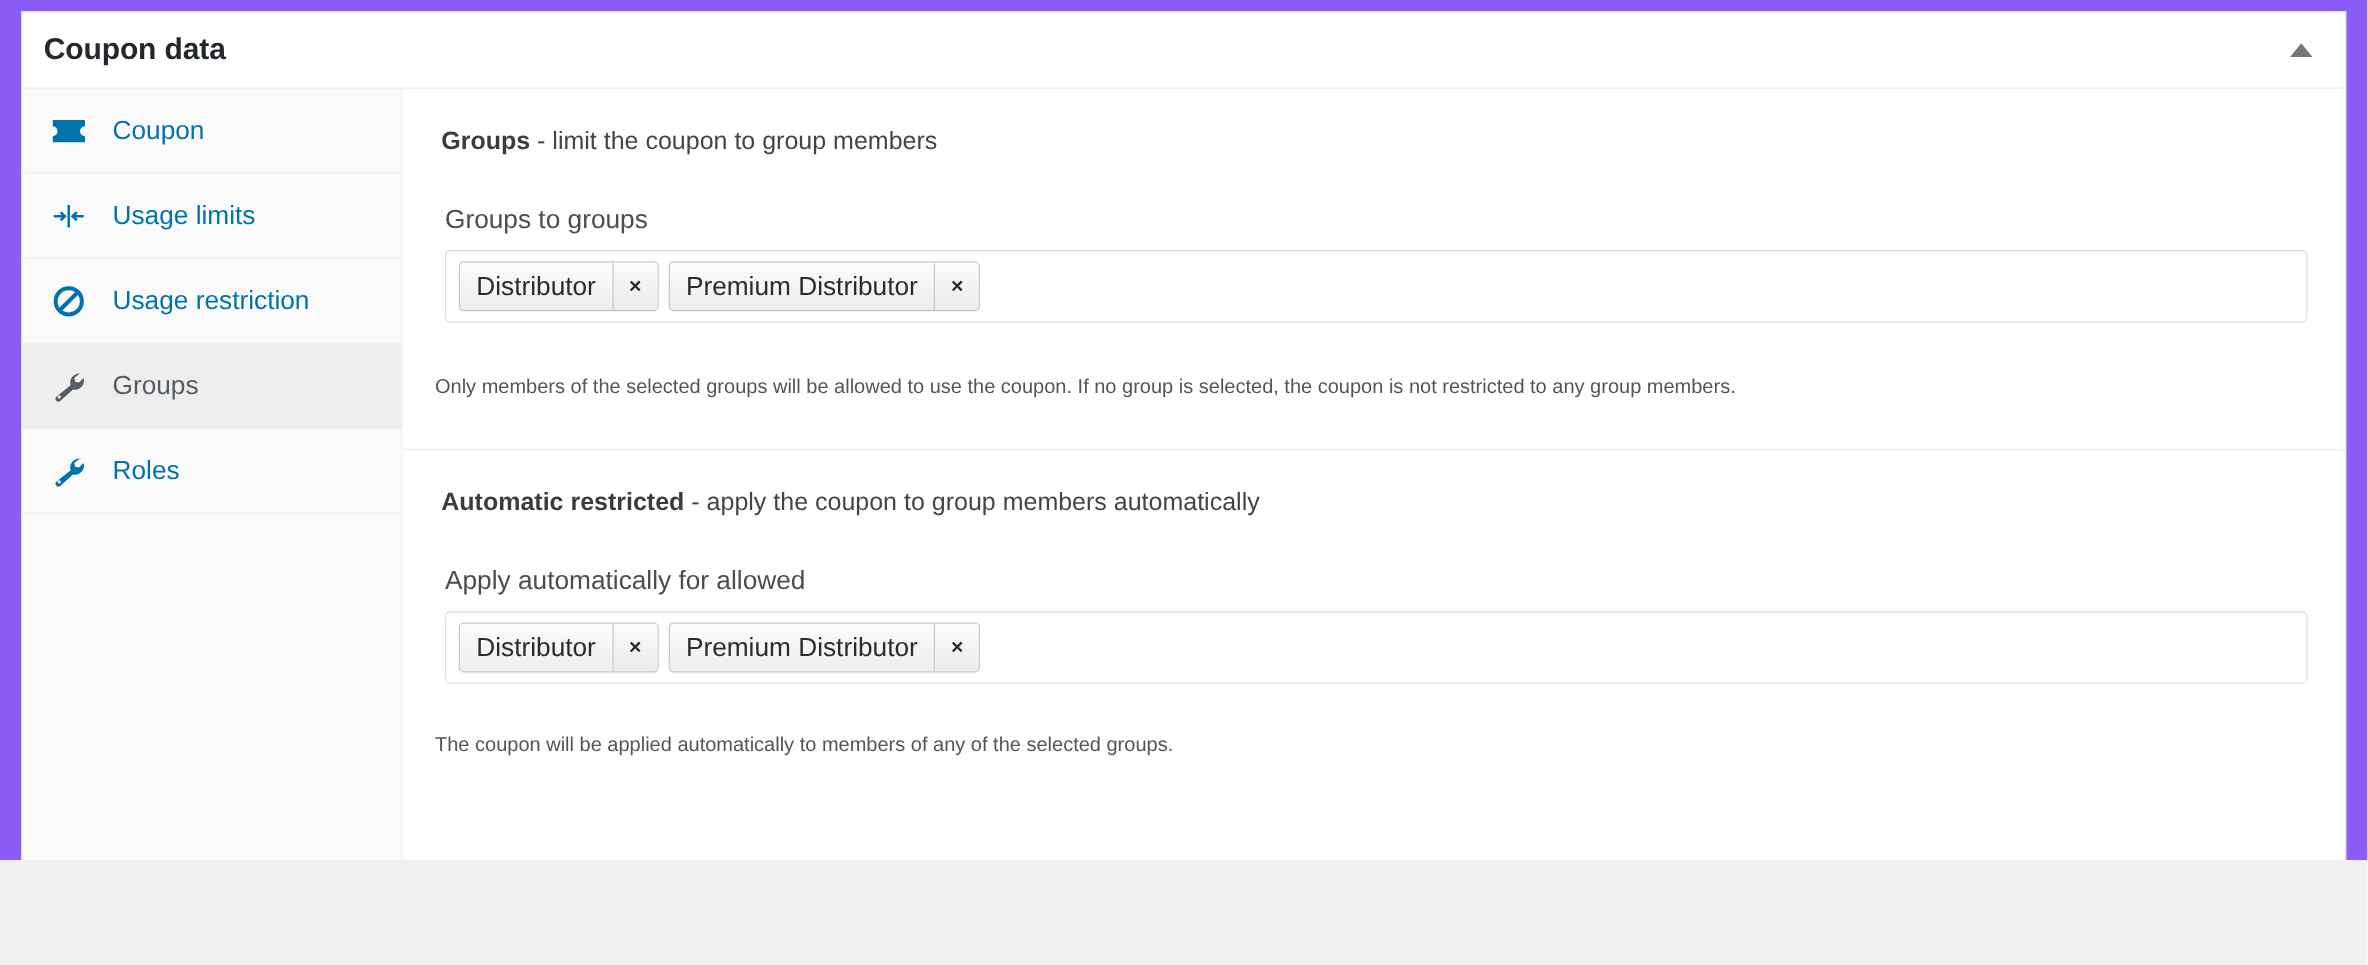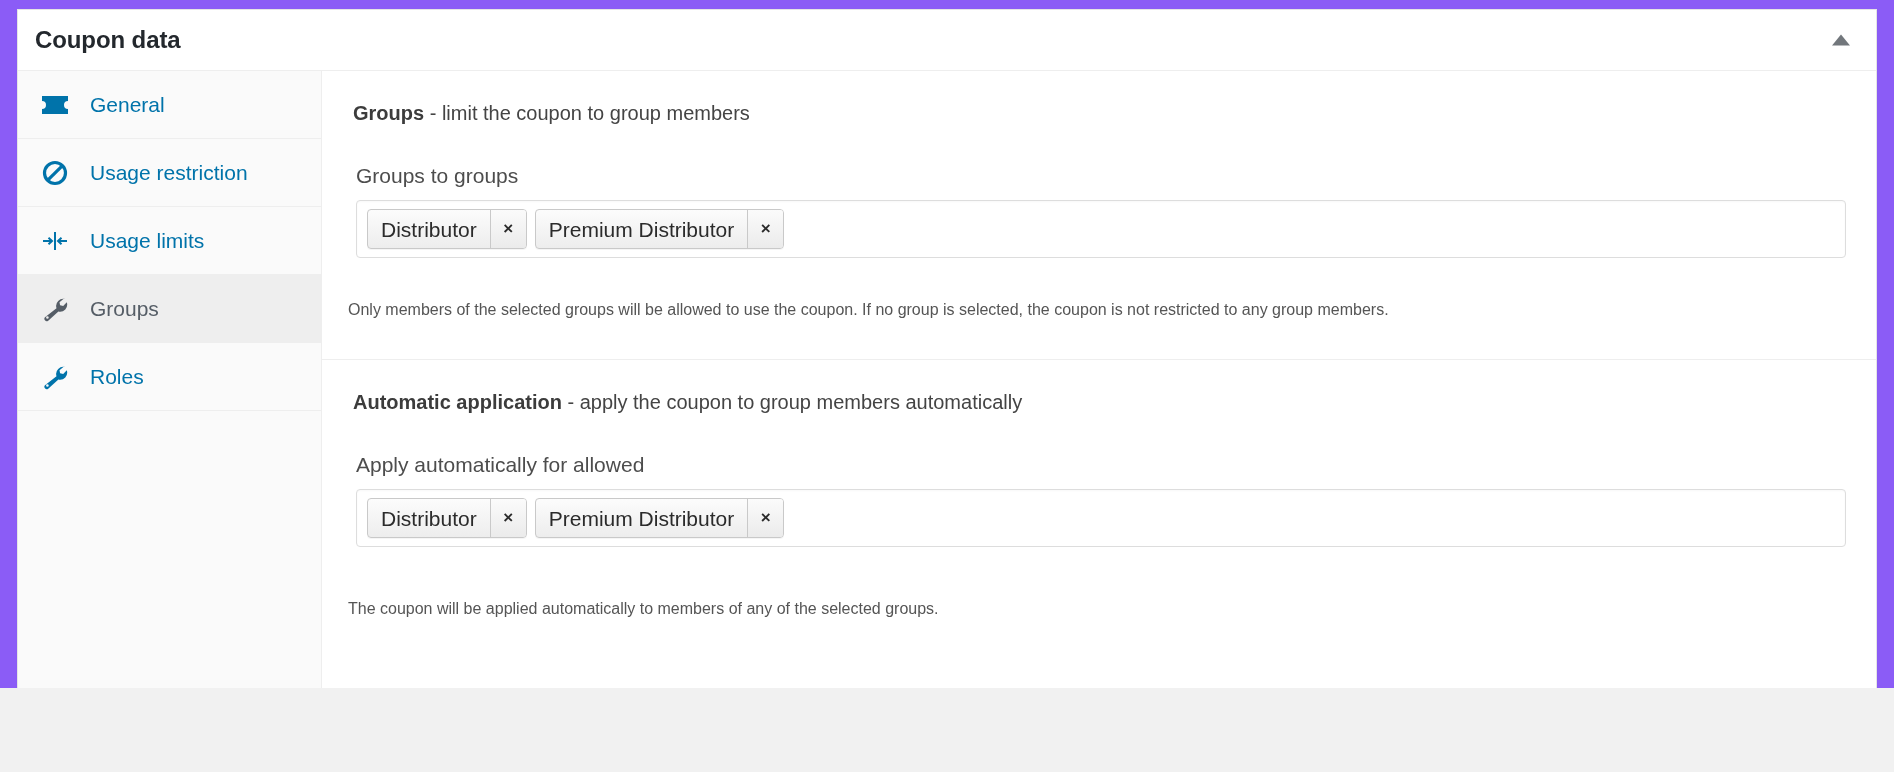--- a/index.html
+++ b/index.html
@@ -183,21 +183,21 @@
   }
 
   
   .help-text {
     font-size: 16px;
     color: #555555;
     line-height: 1.95;
     margin: 36px 0 0 0;
     max-width: 1520px;
   }
-  .help-text.tight { margin-top: 46px; }
+  .help-text.tight { margin-top: 34px; }
 </style>
 </head>
 <body>
 
 <div id="screen">
   <div class="panel">
 
     <div class="panel-header">
       <div class="panel-title">Coupon data</div>
       <div class="toggle-arrow"></div>
@@ -206,44 +206,44 @@
     <div class="panel-body">
 
       <ul class="tabs">
 
         <li class="tab">
           <span class="tab-icon">
             <svg width="26" height="18" viewBox="0 0 26 18" aria-hidden="true">
               <path fill="currentColor" d="M0 0h26v5a4 4 0 0 0 0 8v5H0v-5a4 4 0 0 0 0-8V0z"></path>
             </svg>
           </span>
-          <span class="tab-label">General</span>
-        </li>
-
-        <li class="tab">
-          <span class="tab-icon">
-            <svg width="26" height="26" viewBox="0 0 26 26" aria-hidden="true">
-              <circle cx="13" cy="13" r="10.5" fill="none" stroke="currentColor" stroke-width="3.2"></circle>
-              <line x1="5.8" y1="20.2" x2="20.2" y2="5.8" stroke="currentColor" stroke-width="3.2"></line>
-            </svg>
-          </span>
-          <span class="tab-label">Usage restriction</span>
+          <span class="tab-label">Coupon</span>
         </li>
 
         <li class="tab">
           <span class="tab-icon">
             <svg width="28" height="22" viewBox="0 0 28 22" aria-hidden="true">
               <line x1="14" y1="2" x2="14" y2="20" stroke="currentColor" stroke-width="2"></line>
               <line x1="2" y1="11" x2="10.5" y2="11" stroke="currentColor" stroke-width="2"></line>
               <polyline points="7.5,7.8 11,11 7.5,14.2" fill="none" stroke="currentColor" stroke-width="2"></polyline>
               <line x1="26" y1="11" x2="17.5" y2="11" stroke="currentColor" stroke-width="2"></line>
               <polyline points="20.5,7.8 17,11 20.5,14.2" fill="none" stroke="currentColor" stroke-width="2"></polyline>
             </svg>
           </span>
           <span class="tab-label">Usage limits</span>
+        </li>
+
+        <li class="tab">
+          <span class="tab-icon">
+            <svg width="26" height="26" viewBox="0 0 26 26" aria-hidden="true">
+              <circle cx="13" cy="13" r="10.5" fill="none" stroke="currentColor" stroke-width="3.2"></circle>
+              <line x1="5.8" y1="20.2" x2="20.2" y2="5.8" stroke="currentColor" stroke-width="3.2"></line>
+            </svg>
+          </span>
+          <span class="tab-label">Usage restriction</span>
         </li>
 
         <li class="tab active">
           <span class="tab-icon">
             <svg width="26" height="26" viewBox="0 0 26 26" aria-hidden="true">
               <path fill="currentColor" d="M23.4 3.1a7.2 7.2 0 0 0-8.9 9.1L3.3 21.1a2.3 2.3 0 0 0 2.9 3.6l10.2-9.1a7.2 7.2 0 0 0 8.4-9.3l-3.6 3.6-3.1-.6-.6-3.1 3.9-3.1zM5.4 22.8a1.3 1.3 0 1 1 0-2.6 1.3 1.3 0 0 1 0 2.6z"></path>
             </svg>
           </span>
           <span class="tab-label">Groups</span>
         </li>
@@ -276,21 +276,21 @@
               <span class="chip-label">Premium Distributor</span>
               <span class="chip-remove">×</span>
             </span>
           </div>
 
           <p class="help-text">Only members of the selected groups will be allowed to use the coupon. If no group is selected, the coupon is not restricted to any group members.</p>
         </div>
 
         <div class="section">
           <p class="section-heading">
-            <b>Automatic application</b><span> - apply the coupon to group members automatically</span>
+            <b>Automatic restricted</b><span> - apply the coupon to group members automatically</span>
           </p>
 
           <label class="field-label">Apply automatically for allowed</label>
 
           <div class="token-field">
             <span class="chip">
               <span class="chip-label">Distributor</span>
               <span class="chip-remove">×</span>
             </span>
             <span class="chip">

